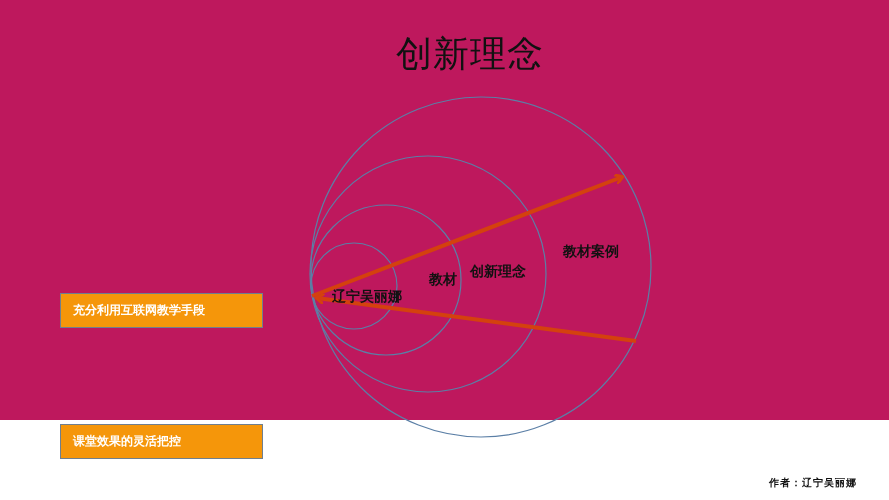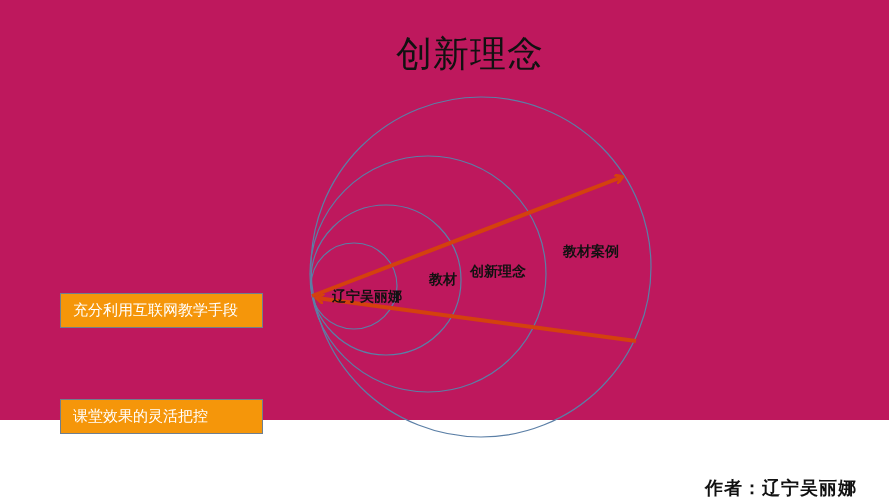--- a/index.html
+++ b/index.html
@@ -15,28 +15,28 @@
       text-align: center; font-size: 36px; color: #111; letter-spacing: 1px;
     }
     .diagram { position: absolute; left: 0; top: 0; width: 889px; height: 500px; }
     .circle-label {
       position: absolute; font-size: 14px; font-weight: bold; color: #111;
       white-space: nowrap;
     }
     .box {
       position: absolute; left: 60px; width: 203px; height: 35px;
       background: #f5960a; border: 1.5px solid #6f7f8f; box-sizing: border-box;
-      color: #fff; font-size: 15px; font-weight: normal;
+      color: #fff; font-size: 12px; font-weight: bold;
       display: flex; align-items: center; padding-left: 12px;
       white-space: nowrap; cursor: pointer;
     }
     .author {
       position: absolute; right: 32px; top: 476px;
       font-family: "DejaVu Serif", "Liberation Serif", serif;
-      font-size: 18px; font-weight: bold; color: #111; letter-spacing: 1px;
+      font-size: 10px; font-weight: bold; color: #111; letter-spacing: 1px;
     }
   </style>
 </head>
 <body>
 
 <div class="slide">
   <div class="title">创新理念</div>
 
   <svg class="diagram" width="889" height="500" viewBox="0 0 889 500">
     <defs>
@@ -51,16 +51,16 @@
     <line x1="312" y1="296" x2="622" y2="177" stroke="#d4410e" stroke-width="4" marker-end="url(#arrowhead)"></line>
     <line x1="636" y1="341" x2="317" y2="298" stroke="#d4410e" stroke-width="4" marker-end="url(#arrowhead)"></line>
   </svg>
 
   <div class="circle-label" style="left:332px; top:288px;">辽宁吴丽娜</div>
   <div class="circle-label" style="left:429px; top:271px;">教材</div>
   <div class="circle-label" style="left:470px; top:263px;">创新理念</div>
   <div class="circle-label" style="left:563px; top:243px;">教材案例</div>
 
   <div class="box" style="top:293px;">充分利用互联网教学手段</div>
-  <div class="box" style="top:399px;">课堂效果的灵活把控</div>
+  <div class="box" style="top:424px;">课堂效果的灵活把控</div>
 
   <div class="author">作者：辽宁吴丽娜</div>
 </div>
 
 </body></html>

